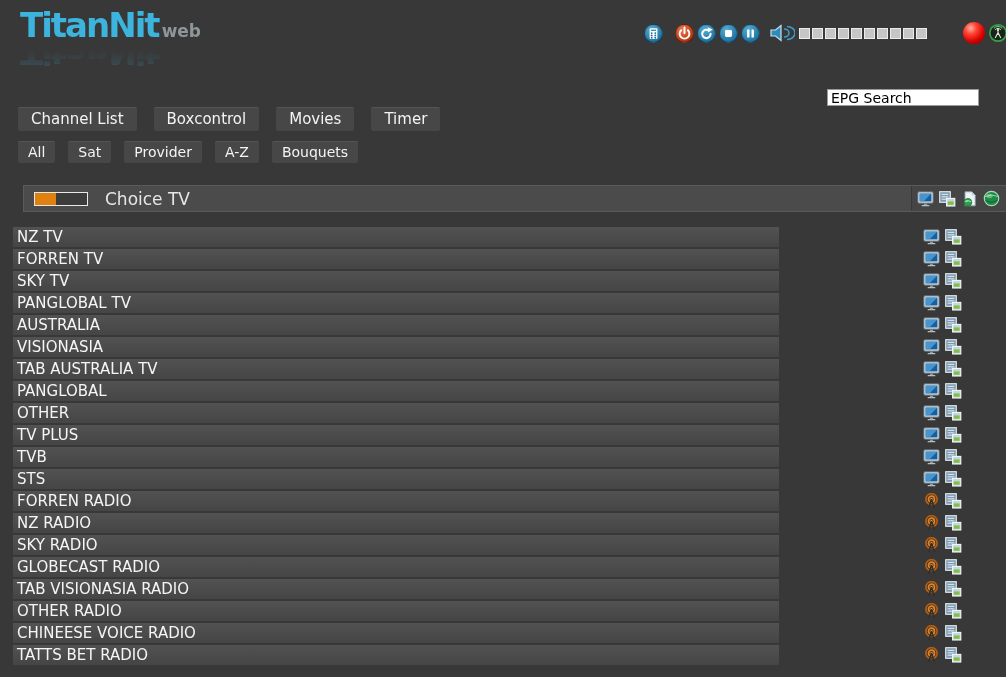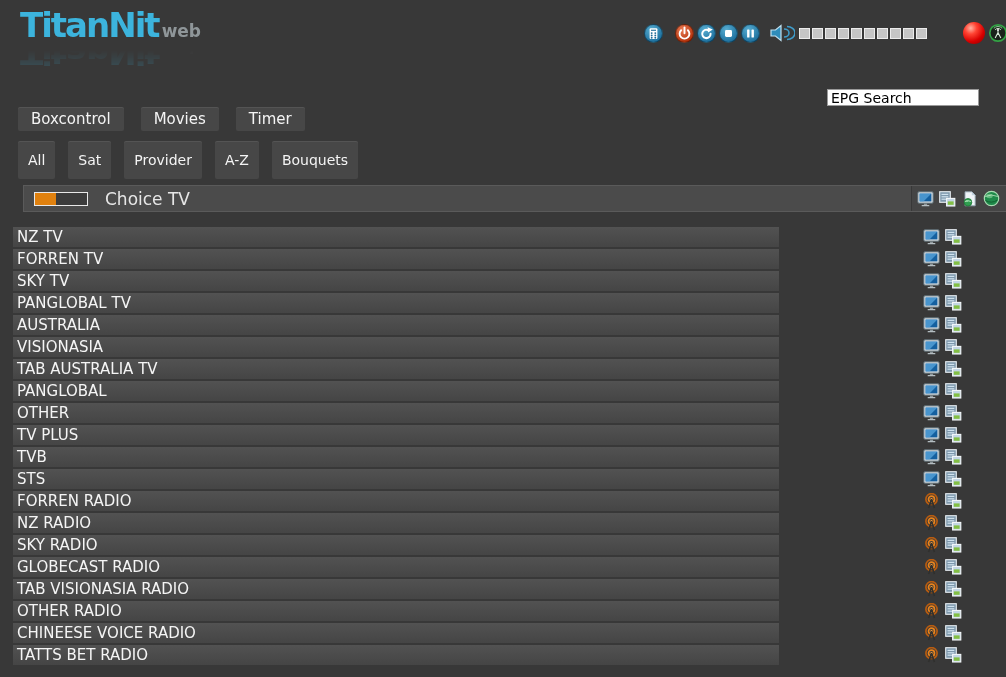--- a/index.html
+++ b/index.html
@@ -36,21 +36,21 @@
     background:#fff;border:1px solid #9a9a9a;font-size:14px;color:#000;
     padding:0 3px;box-sizing:border-box;font-family:"DejaVu Sans","Liberation Sans",sans-serif;}
   
   .nav{position:absolute;display:flex;}
   .nav1{left:18px;top:107px;}
   .nav2{left:18px;top:141px;}
   .navbtn{background:#474747;border:0;border-radius:2px;color:#f4f4f4;cursor:pointer;
     box-shadow:inset 0 1px 0 rgba(255,255,255,.07);
     font-family:"DejaVu Sans","Liberation Sans",sans-serif;white-space:nowrap;}
   .nav1 .navbtn{font-size:15px;padding:3px 13px;margin-right:17px;}
-  .nav2 .navbtn{font-size:14px;padding:11px 10px;margin-right:13px;}
+  .nav2 .navbtn{font-size:14px;padding:3px 10px;margin-right:13px;}
   
   .infobar{position:absolute;left:23px;top:185px;width:986px;height:27px;
     background:#4b4b4b;border:1px solid #5a5a5a;box-sizing:border-box;
     display:flex;align-items:center;}
   .progress{margin-left:10px;width:52px;height:12px;border:1px solid #e8e8e8;background:#3c3c3c;}
   .progress-fill{height:100%;background:var(--accent_orange,#e0810f);}
   .np-channel{margin-left:17px;font-size:17px;color:#e6e6e6;}
   .np-info{margin-left:9px;font-size:12px;color:#f0f0f0;position:relative;top:1px;white-space:nowrap;}
   .infobar-icons{position:absolute;right:0;top:0;bottom:0;width:97px;
     background:#454545;border-left:1px solid #383838;
@@ -137,20 +137,21 @@
       <path d="M5.8 5.4 a5.6 5.6 0 0 1 8.4 0" fill="none" stroke="#8fc79a" stroke-width="1"></path>
       <circle cx="10" cy="7" r="1" fill="#fff"></circle>
     </svg>
   </span>
 </div>
 
 <input class="search" type="text" value="EPG Search" style="">
 
 <div class="nav nav1">
 
+<button class="navbtn"><span>Channel List</span></button>
     <button class="navbtn"><span>Boxcontrol</span></button>
     <button class="navbtn"><span>Movies</span></button>
     <button class="navbtn"><span>Timer</span></button>
   </div>
 
 <div class="nav nav2">
 
 <button class="navbtn"><span>All</span></button>
     <button class="navbtn"><span>Sat</span></button>
     <button class="navbtn"><span>Provider</span></button>

